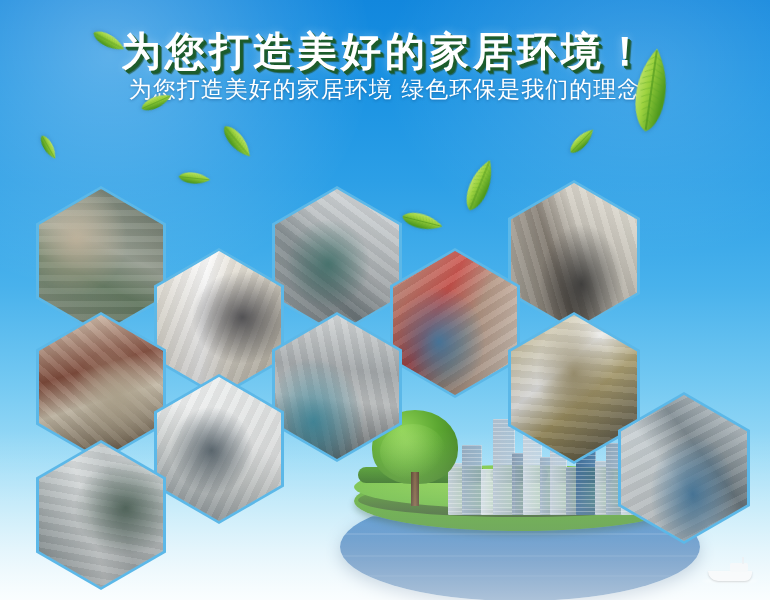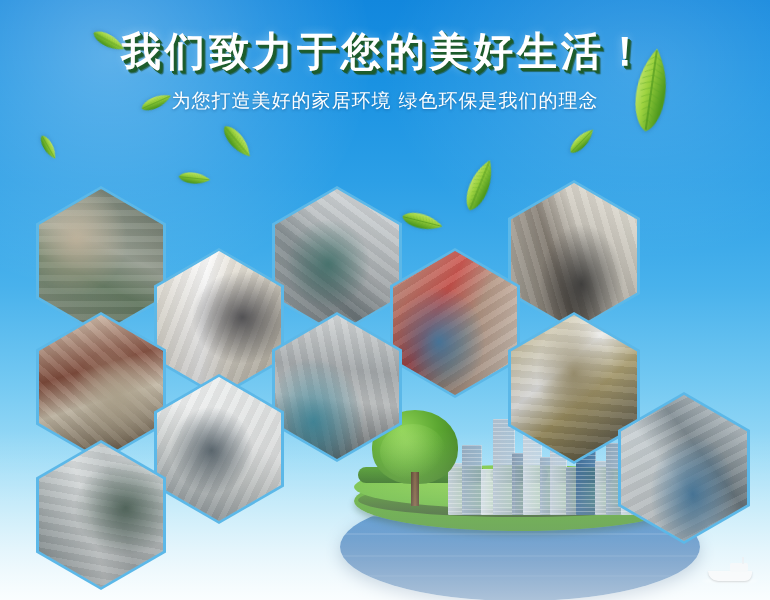--- a/index.html
+++ b/index.html
@@ -41,22 +41,21 @@
     font-size:40px;font-weight:bold;letter-spacing:4px;
     color:#ffffff;
     line-height:1.15;
     text-shadow:
       2px 2px 0 #1d5c2c,
       3px 3px 0 #1d5c2c,
       4px 4px 1px rgba(20,70,32,.65),
       0 0 10px rgba(255,255,255,.35);
   }
   .subhead{
-    margin-top:14px;
-    font-size:19px;letter-spacing:1px;
+    font-size:23px;letter-spacing:1px;
     color:#ffffff;
     text-shadow:0 1px 3px rgba(10,60,110,.45);
     text-align:center;
   }
 
   
   .leaf{position:absolute;pointer-events:none;}
 
   
   .hex{
@@ -136,21 +135,21 @@
 </style>
 </head>
 <body>
 
 <div id="banner">
 
   <div class="bloom bloom-a"></div>
   <div class="bloom bloom-b"></div>
 
   <div class="headline-wrap">
-    <div class="headline">我们致力于您的美好生活！</div>
+    <div class="headline">为您打造美好的家居环境！</div>
     <div class="subhead">为您打造美好的家居环境 绿色环保是我们的理念</div>
   </div>
 
   <div id="leaf-layer">
       <div class="leaf" style="left: 634px; top: 47px; transform: rotate(8deg); filter: drop-shadow(rgba(10, 60, 110, 0.25) 0px 1px 2px);"><svg width="34" height="86" viewBox="0 0 40 100">
     <defs>
       <linearGradient id="lg" x1="0" y1="0" x2="1" y2="0.3">
         <stop offset="0%" stop-color="#c6e878"></stop>
         <stop offset="45%" stop-color="#9ed33f"></stop>
         <stop offset="100%" stop-color="#4f9a1e"></stop>

